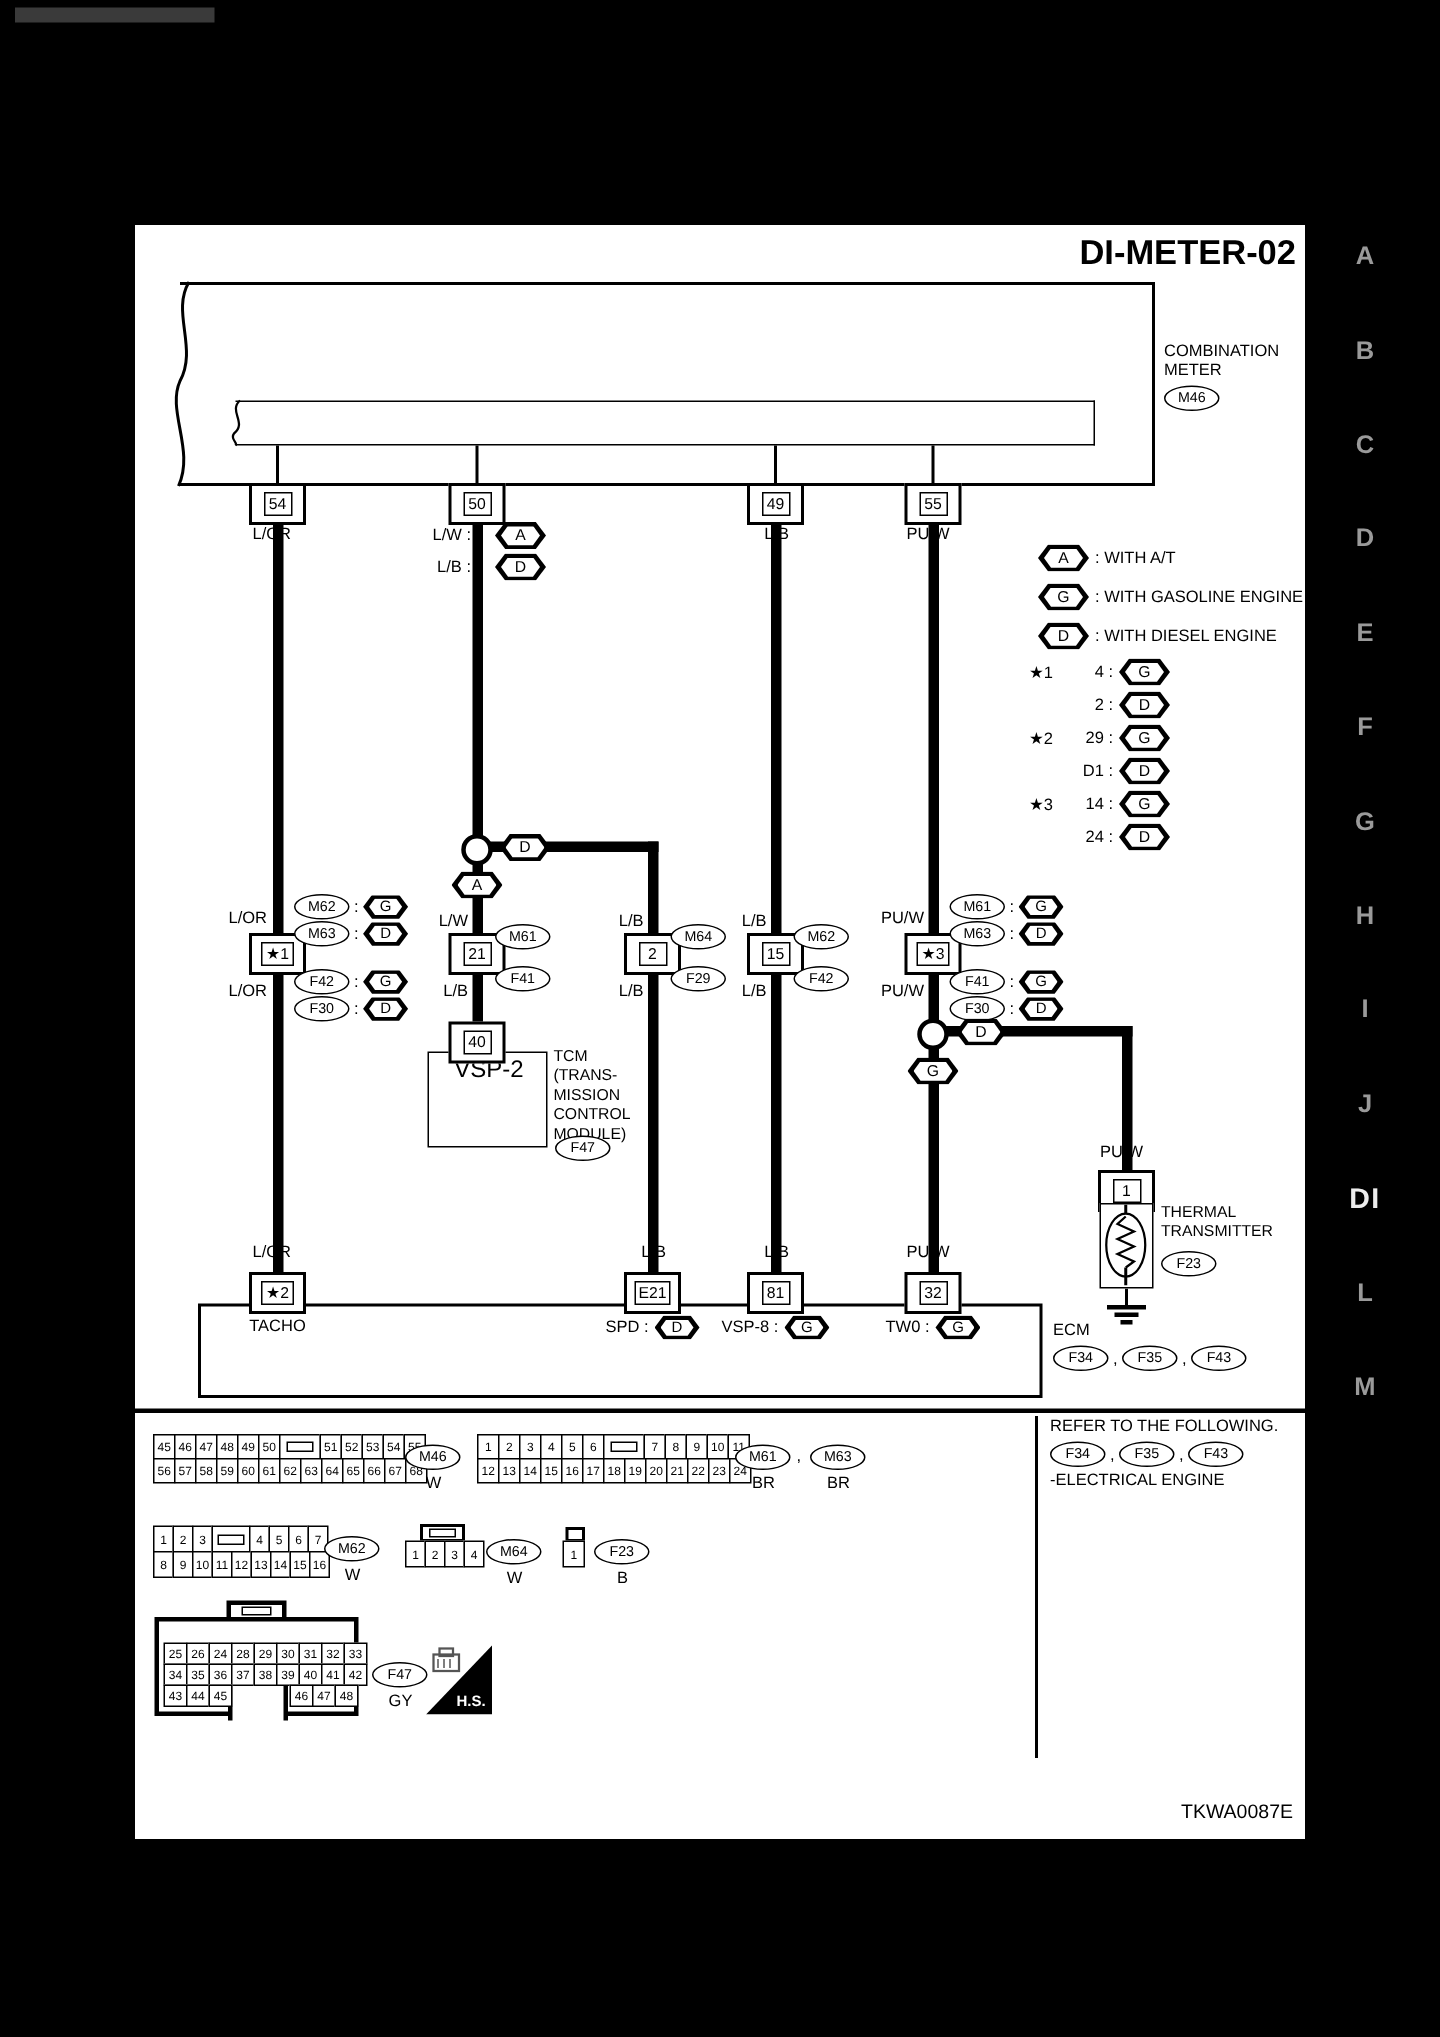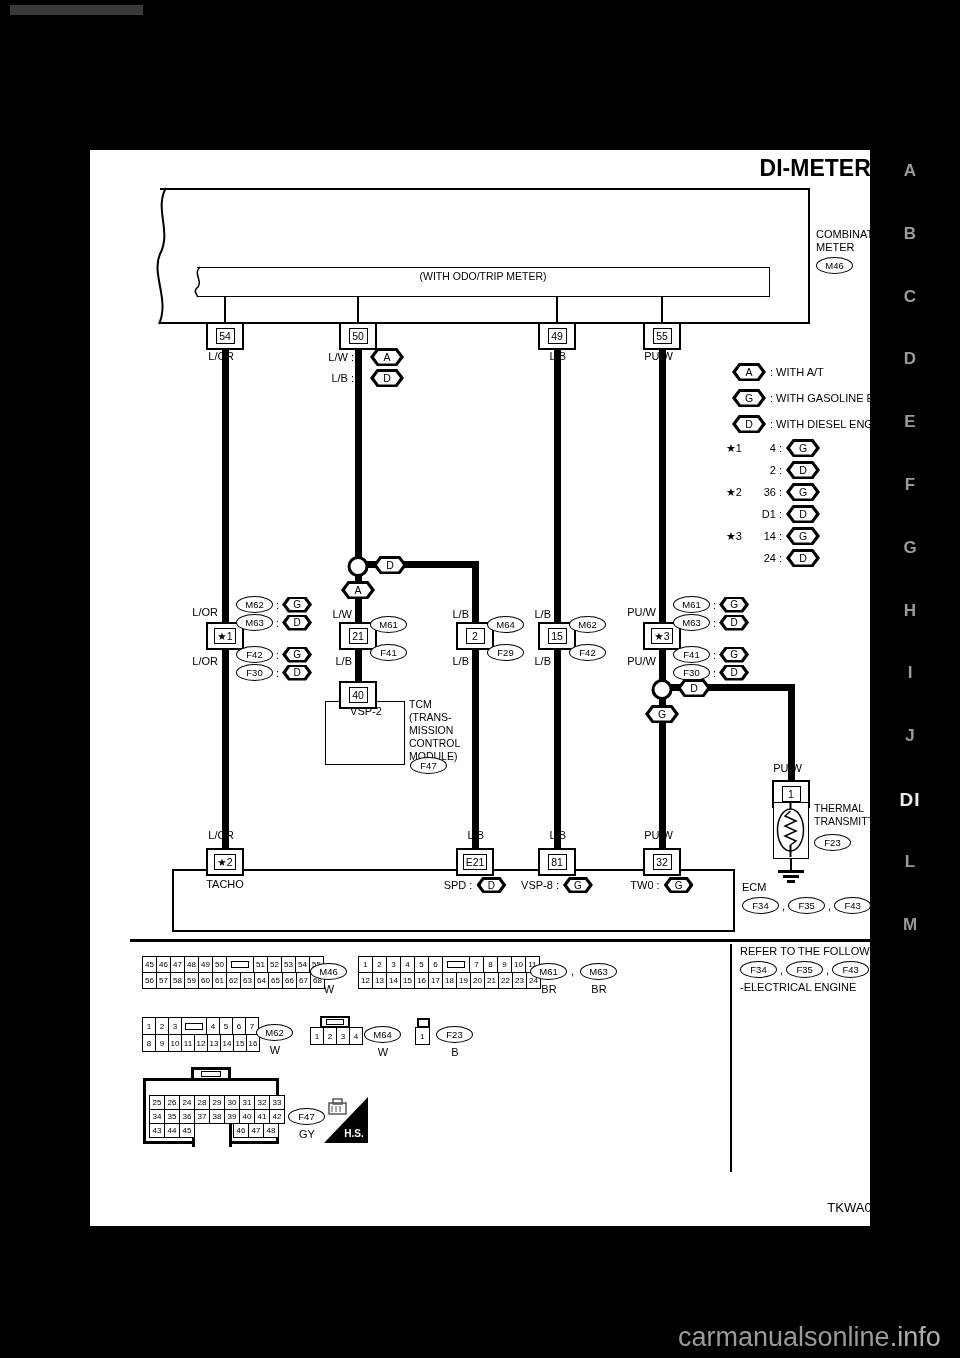--- a/index.html
+++ b/index.html
@@ -1,21 +1,21 @@
 <!DOCTYPE html>
 <html><head>
 <meta charset="utf-8">
 <style>
   html,body{margin:0;padding:0;background:#000;}
   body{width:960px;height:1358px;position:relative;font-family:"Liberation Sans","DejaVu Sans",sans-serif;color:#000;}
   .abs{position:absolute;}
   #screen{position:absolute;inset:0;background:#000;overflow:hidden;}
   #topstrip{position:absolute;left:10px;top:5px;width:133px;height:10px;background:#3a3a3a;}
   #sheet{position:absolute;left:88px;top:148px;width:784px;height:1080px;background:#fff;border:2px solid #000;box-sizing:border-box;}
-  #sheet .in{position:absolute;left:0;top:0;width:780px;height:1076px;margin-left:40px;}
+  #sheet .in{position:absolute;left:0;top:0;width:780px;height:1076px;}
   .title{position:absolute;top:5px;right:6px;font-size:23px;font-weight:bold;letter-spacing:0px;}
   
   .cm-box{position:absolute;left:30px;top:38px;width:650px;height:136px;border:2px solid #000;border-left:none;box-sizing:border-box;background:#fff;}
   .unit-box{position:absolute;left:67px;top:117px;width:573px;height:30px;border:1.5px solid #000;border-left:none;box-sizing:border-box;background:#fff;text-align:center;font-size:10.5px;line-height:13px;padding-top:2px;}
   .tear{position:absolute;}
   
   .w{position:absolute;background:#000;}
   .stub{position:absolute;width:2px;background:#000;}
   
   .pin{position:absolute;transform:translateX(-50%);width:34px;height:24px;border:2px solid #000;background:#fff;display:flex;align-items:center;justify-content:center;z-index:5;}
@@ -99,21 +99,20 @@
   <div id="sheet">
    <div class="in">
 
     <div class="title">DI-METER-02</div>
 
     <div class="cm-box"></div>
     <svg class="tear" style="left:16px;top:36px;" width="30" height="140" viewBox="0 0 30 140">
       <path d="M20,2 C8,22 26,46 14,68 C5,88 24,114 13,138" fill="#fff" stroke="#000" stroke-width="2"></path>
     </svg>
     <div class="unit-box">
-      <div>(WITH ODO/TRIP METER)</div>
     </div>
     <svg class="tear" style="left:58px;top:116px;" width="20" height="32" viewBox="0 0 20 32">
       <path d="M12,1 C4,8 17,16 8,23 C5,27 11,29 9,31" fill="#fff" stroke="#000" stroke-width="1.5"></path>
     </svg>
     <div class="lbl" style="left:686px;top:78px;">COMBINATION</div>
     <div class="lbl" style="left:686px;top:91px;">METER</div>
     <span class="oval ovalabs" style="left:686px;top:107px;">M46</span>
 
     <div class="stub" style="left:94px;top:147px;height:27px;"></div>
     <div class="stub" style="left:227px;top:147px;height:27px;"></div>
@@ -183,21 +182,21 @@
     <div class="lg-star" style="top:311px;">
       <span class="star"></span>
       <span class="pinno">2 :</span>
       <span class="hex">
             <i></i>
             <b>D</b>
           </span>
     </div>
     <div class="lg-star" style="top:333px;">
       <span class="star">★2</span>
-      <span class="pinno">36 :</span>
+      <span class="pinno">29 :</span>
       <span class="hex">
             <i></i>
             <b>G</b>
           </span>
     </div>
     <div class="lg-star" style="top:355px;">
       <span class="star"></span>
       <span class="pinno">D1 :</span>
       <span class="hex">
             <i></i>
@@ -347,21 +346,21 @@
             <i></i>
             <b>D</b>
           </span>
     </div>
     <div class="lbl r" style="left:526px;top:505px;">PU/W</div>
 
     <div class="pin" style="left:228px;top:531px;">
           <span>40</span>
         </div>
     <div class="tcm-box">
-      <div class="lbl c" style="left:40px;top:3px;font-size:11px;">VSP-2</div>
+      <div class="lbl c" style="left:40px;top:3px;font-size:16px;">VSP-2</div>
     </div>
     <div class="tcm-text">
       <div>TCM</div>
       <div>(TRANS-</div>
       <div>MISSION</div>
       <div>CONTROL</div>
       <div>MODULE)</div>
     </div>
     <span class="oval ovalabs" style="left:280px;top:607px;">F47</span>
 
@@ -643,16 +642,13 @@
       <div class="sb-letter" style="top: 475px;">F</div>
       <div class="sb-letter" style="top: 537.8px;">G</div>
       <div class="sb-letter" style="top: 600.6px;">H</div>
       <div class="sb-letter" style="top: 663.4px;">I</div>
       <div class="sb-letter" style="top: 726.2px;">J</div>
       <div class="sb-letter active" style="top: 789px;">DI</div>
       <div class="sb-letter" style="top: 851.8px;">L</div>
       <div class="sb-letter" style="top: 914.6px;">M</div>
     </div>
 
-  <div id="watermark">
-    <span>carmanualsonline</span><span class="suf">.info</span>
-  </div>
 </div>
 
 </body></html>

